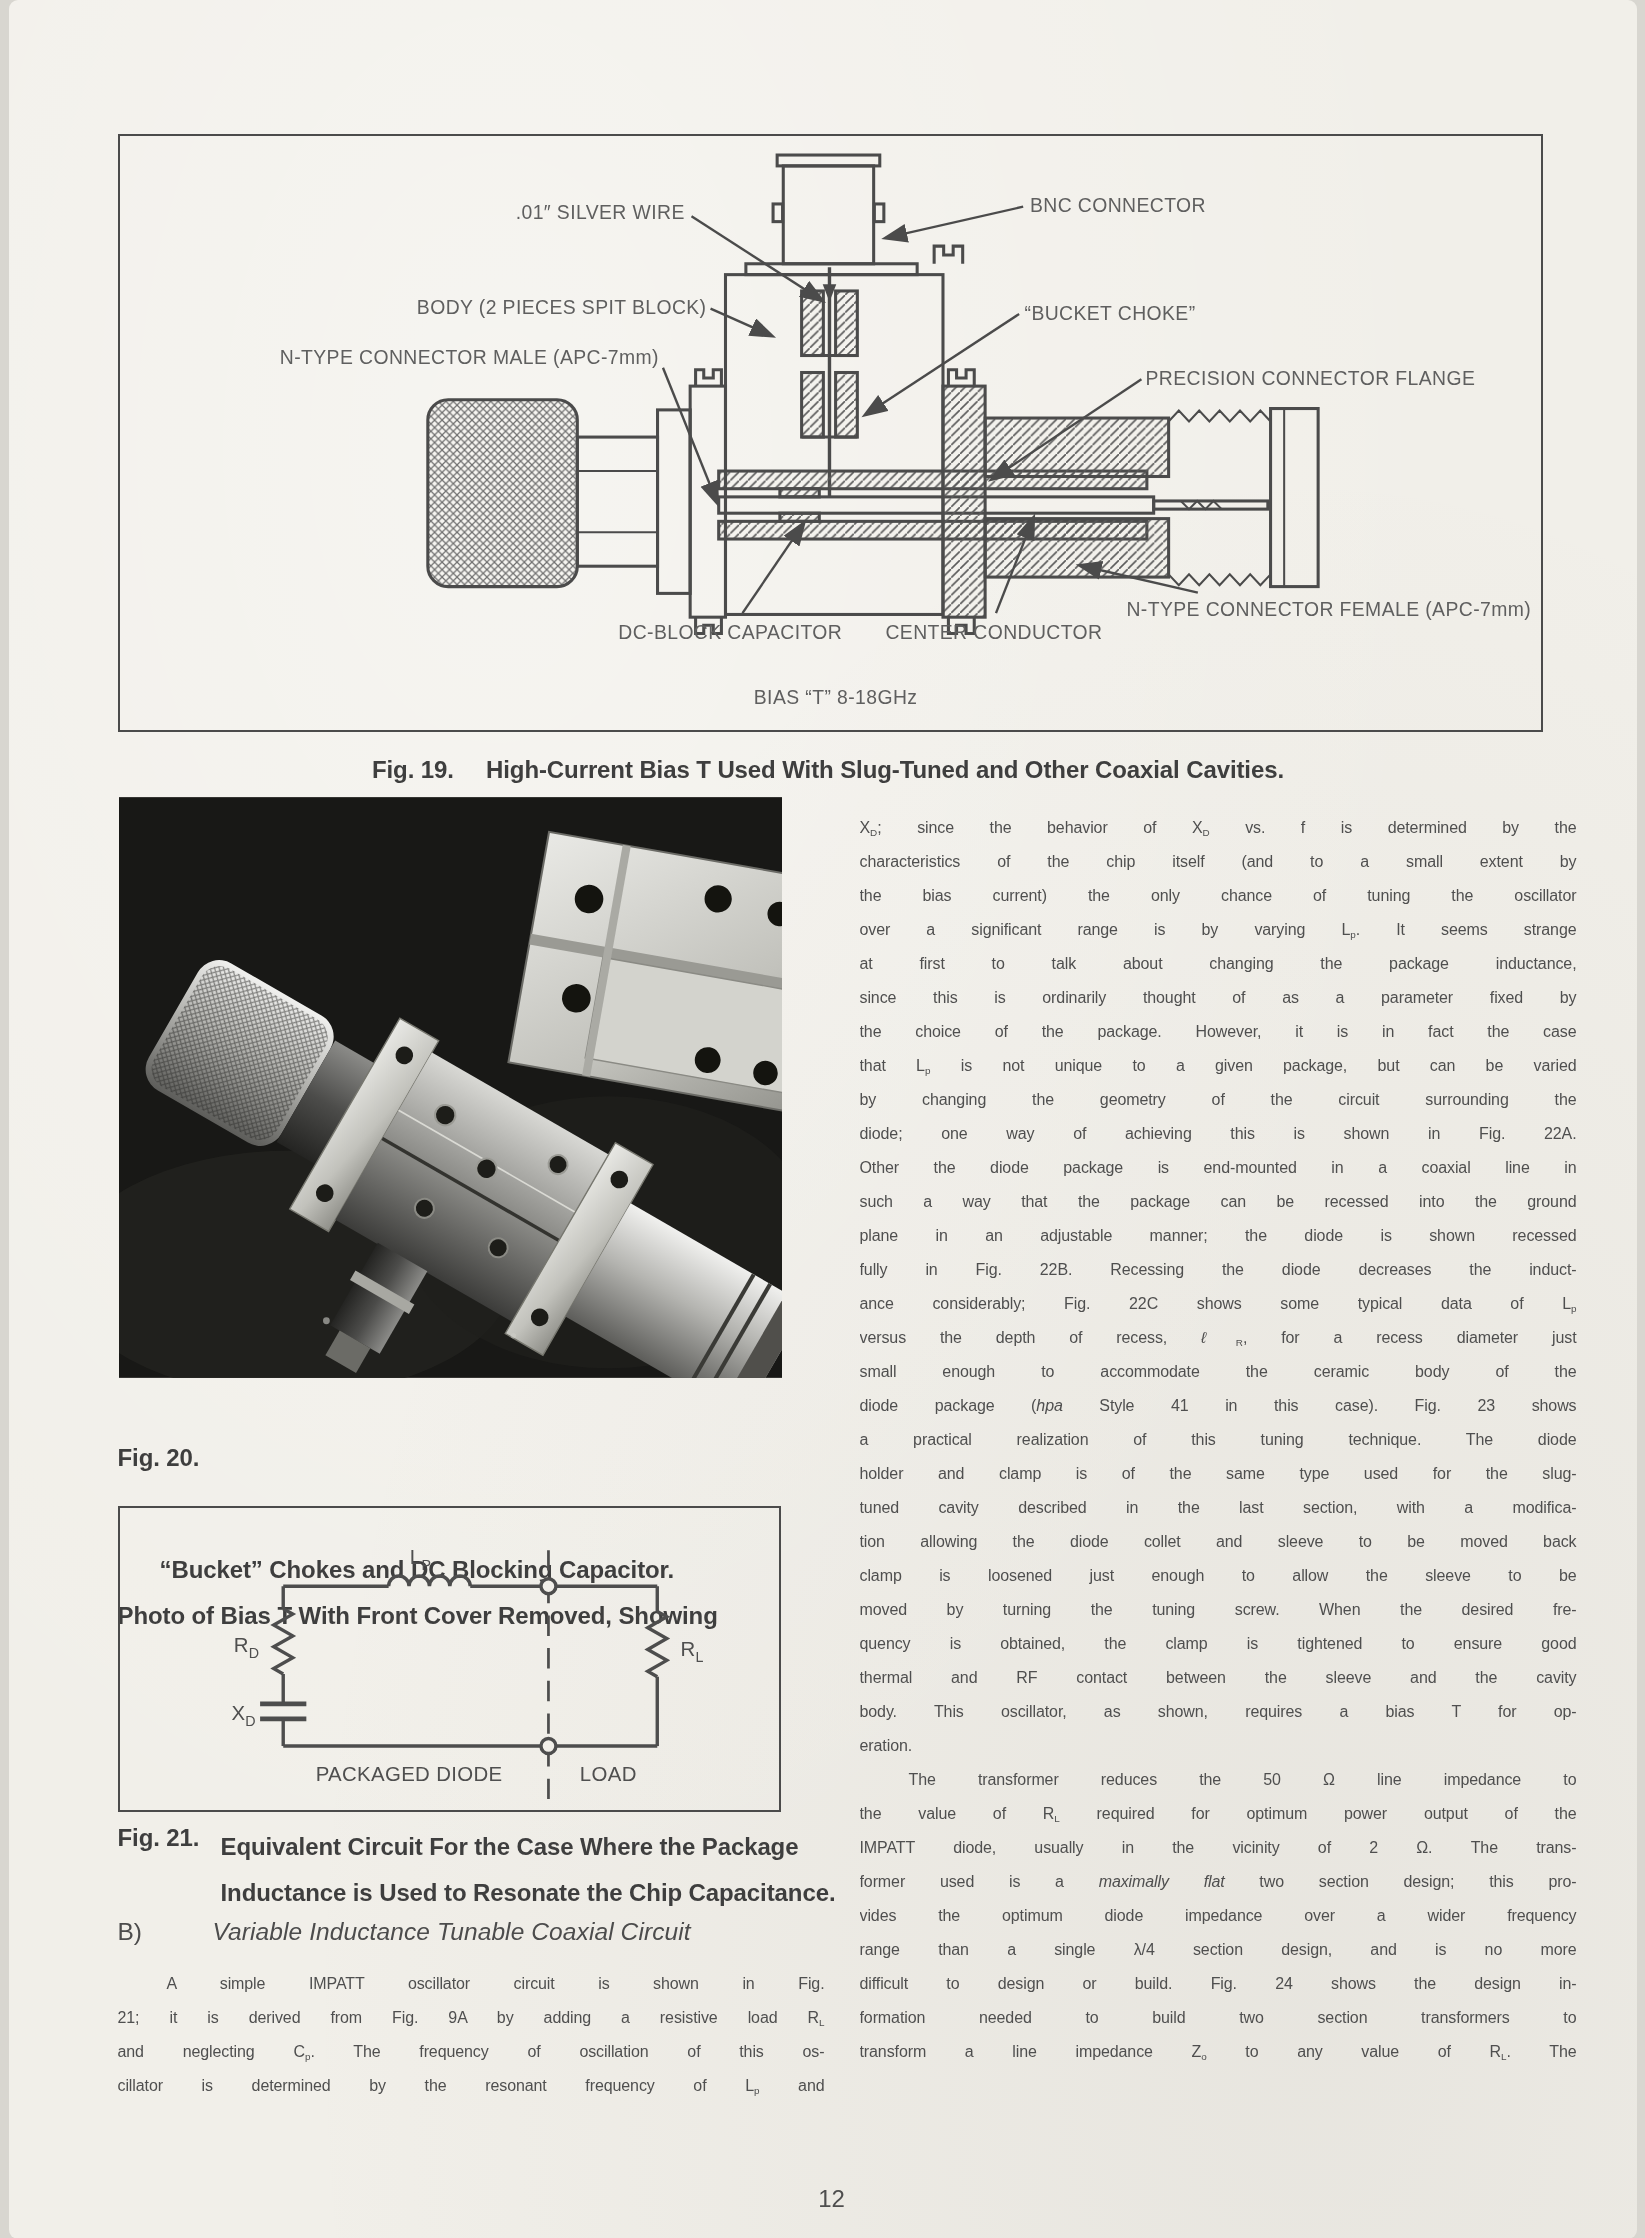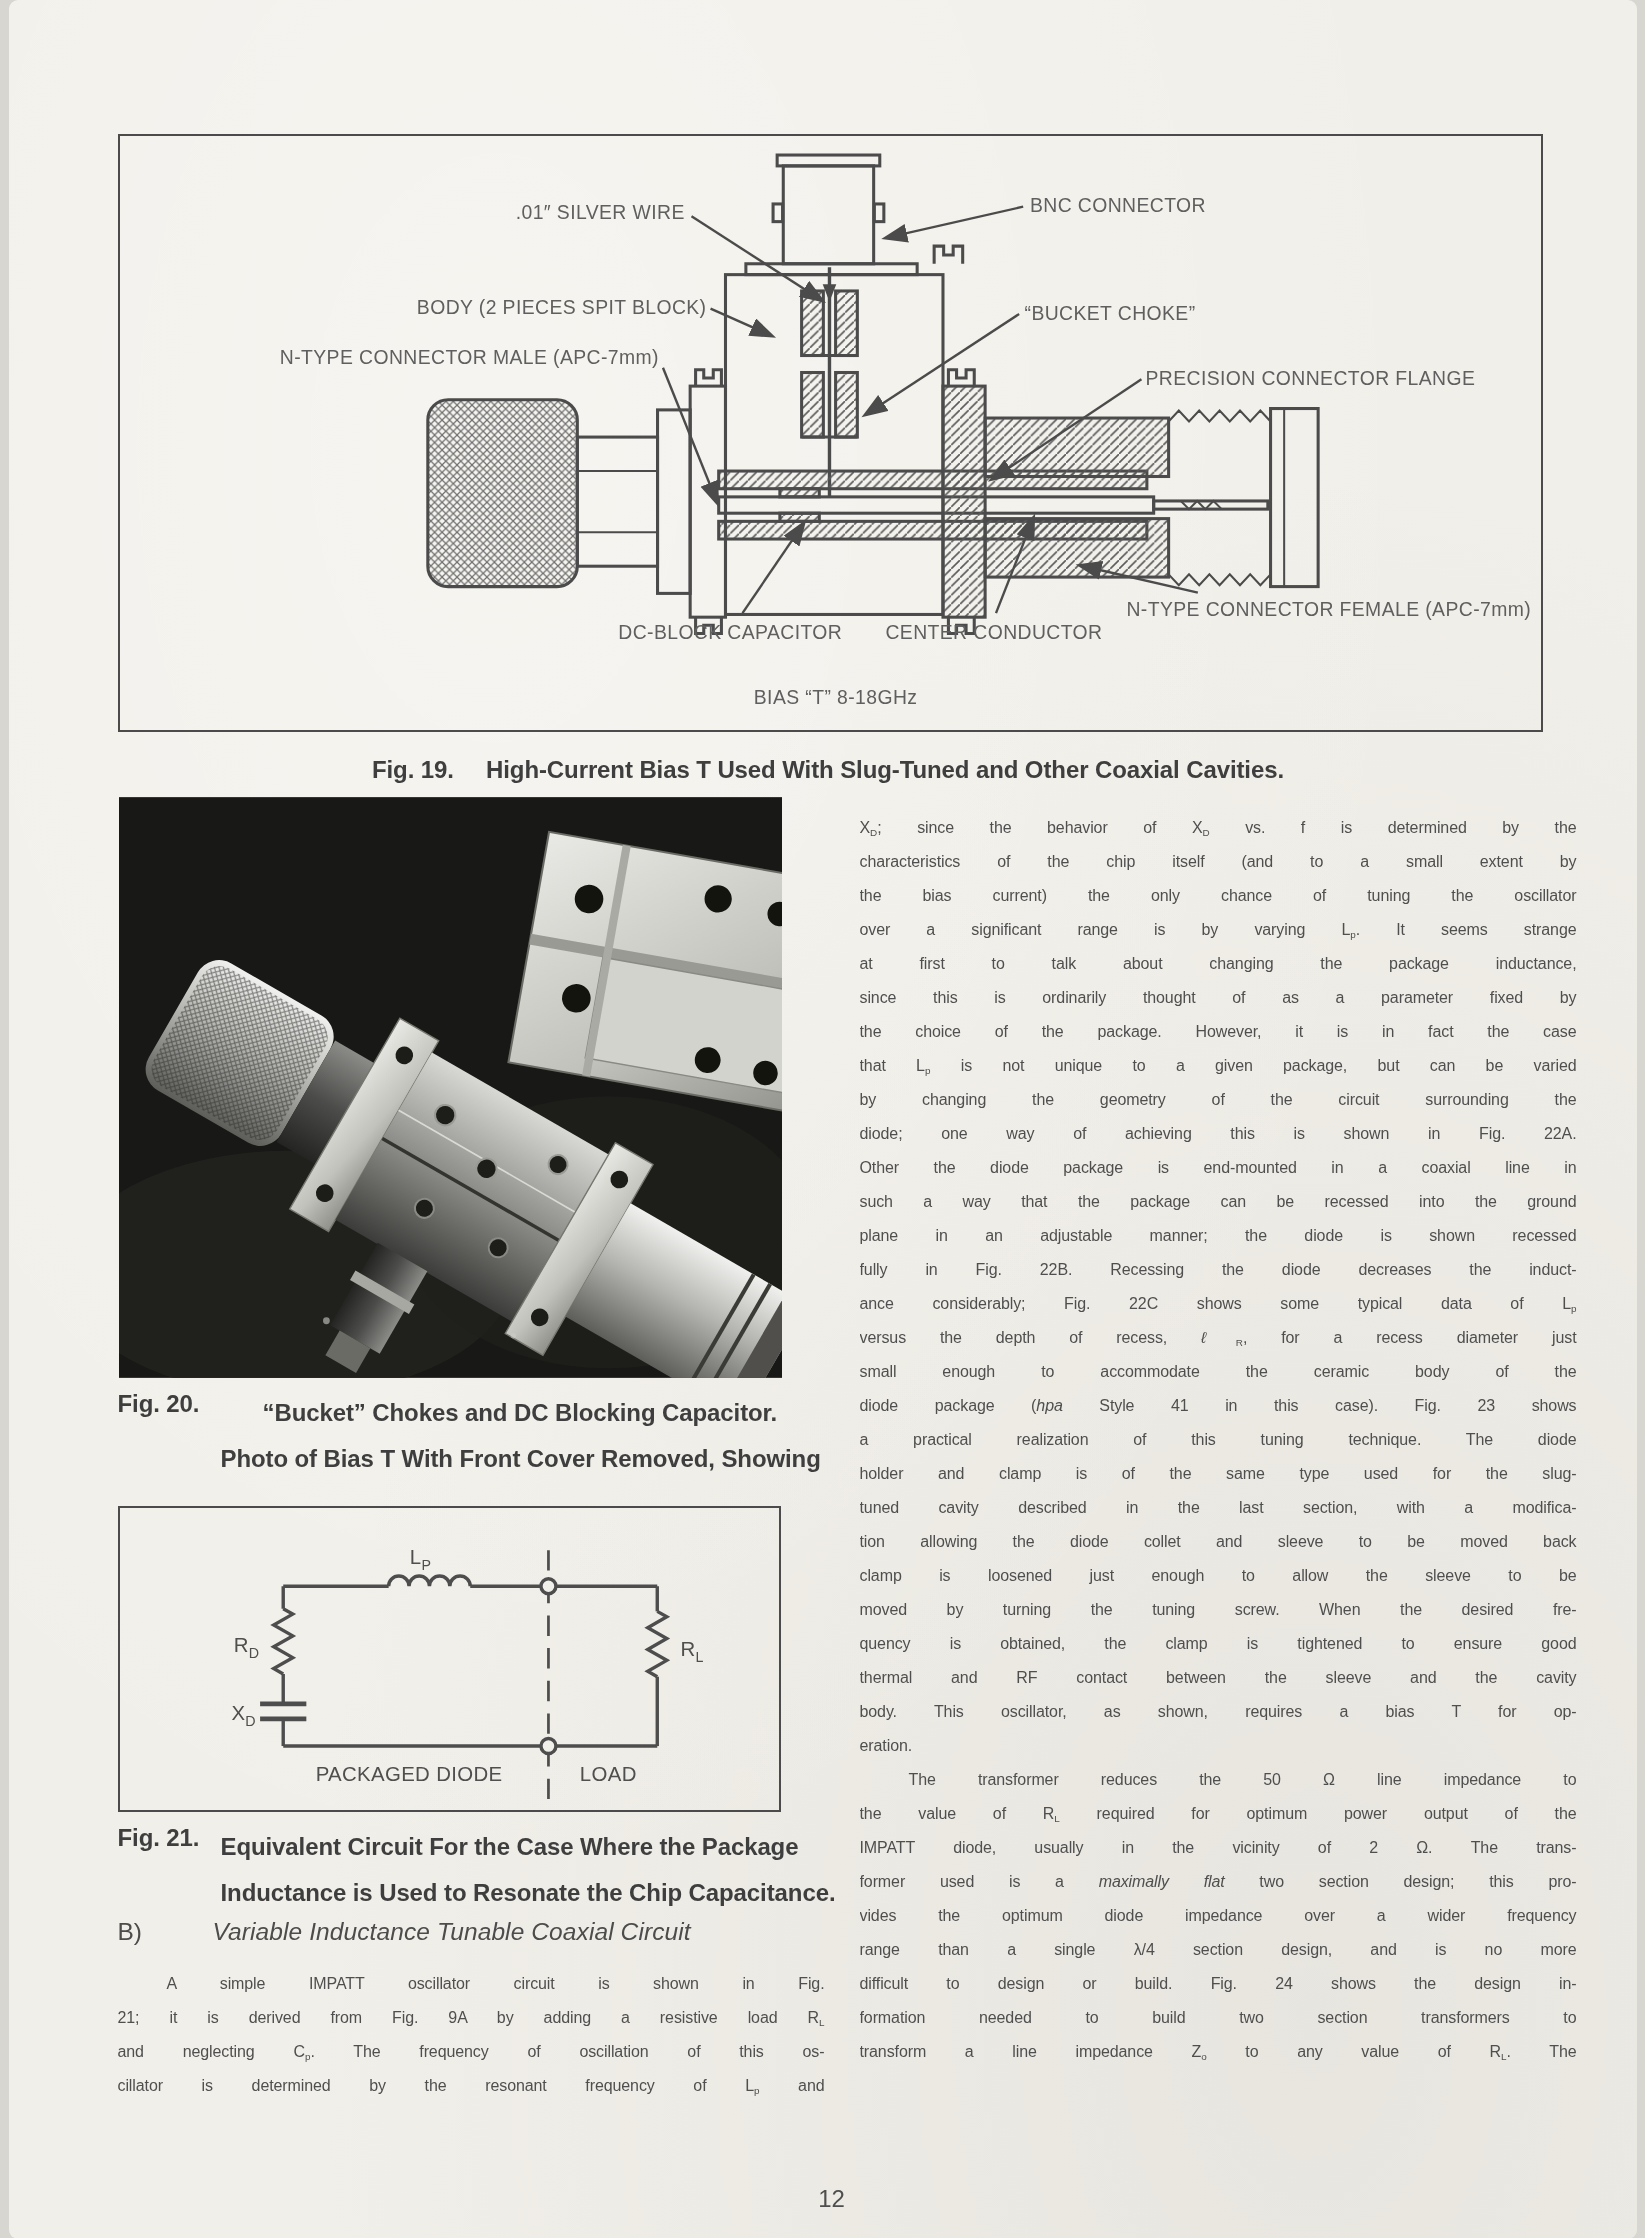--- a/index.html
+++ b/index.html
@@ -224,21 +224,21 @@
           <rect x="0" y="-42" width="140" height="84" fill="url(#mg3)"></rect>
           <rect x="52" y="-50" width="16" height="100" fill="#a8a8a2"></rect>
           <rect x="140" y="-26" width="42" height="52" fill="#6b6b66"></rect>
         </g>
       </g>
       <circle cx="305" cy="770" r="5" fill="#cfcfc9" opacity=".6"></circle>
       <circle cx="580" cy="792" r="4" fill="#cfcfc9" opacity=".5"></circle>
     </svg>
   </div>
 
-  <div class="abs cap capflex" style="left:109px;top:1390px;width:673px;">
+  <div class="abs cap capflex" style="left:109px;top:1444px;width:673px;flex-direction:column;">
     <div class="captag">Fig. 20.</div>
     <div>
       <div class="capline cap2-l2">“Bucket” Chokes and DC Blocking Capacitor.</div>
       <div class="capline">Photo of Bias T With Front Cover Removed, Showing</div>
     </div>
   </div>
 
   <div class="figbox" style="left:109px;top:1506px;width:659px;height:302px;">
     <svg width="659" height="302" viewBox="0 0 969 444">
       <g stroke="#4d4d4d" stroke-width="5" fill="none">

